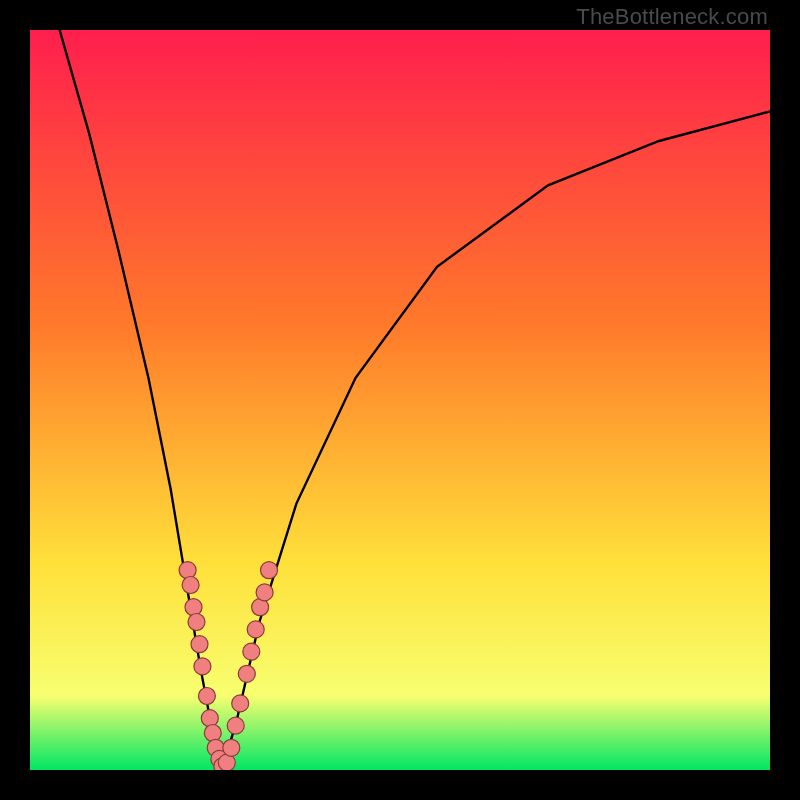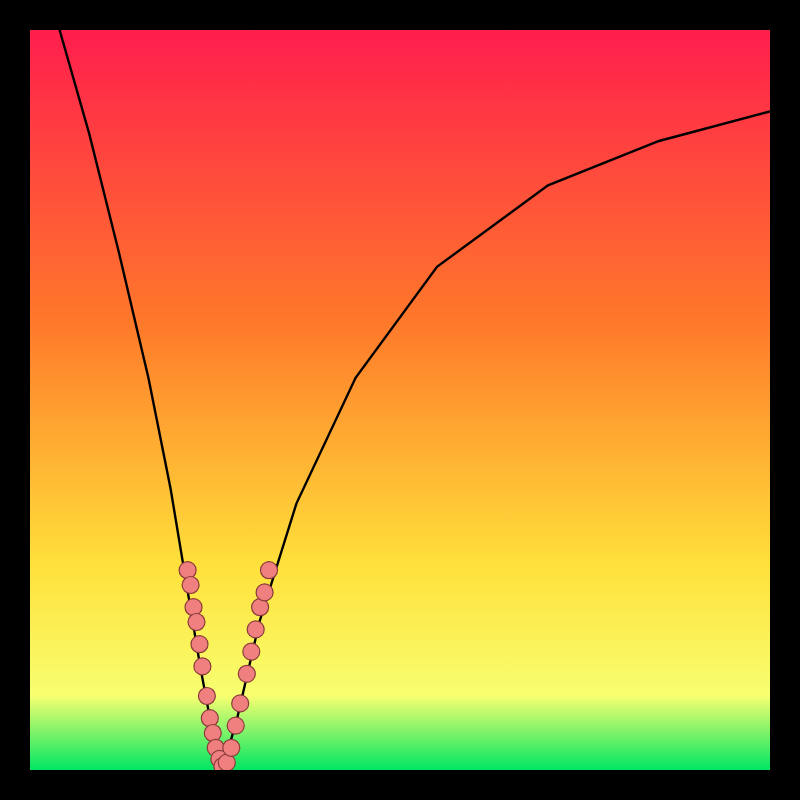--- a/index.html
+++ b/index.html
@@ -43,20 +43,21 @@
     font-size: 22px;
     font-weight: 500;
     letter-spacing: 0.2px;
   }
 </style>
 </head>
 <body>
 
 <div class="frame">
 
+  <div class="watermark">TheBottleneck.com</div>
 
   <div class="plot-area">
     <svg class="gradient" viewBox="0 0 740 740" preserveAspectRatio="none">
       <defs>
         <linearGradient id="bgGrad" x1="0" y1="0" x2="0" y2="1">
           <stop id="g0" offset="0%" stop-color="#ff1e4d"></stop>
           <stop id="g1" offset="40%" stop-color="#ff7a2a"></stop>
           <stop id="g2" offset="72%" stop-color="#ffe03a"></stop>
           <stop id="g3" offset="90%" stop-color="#f7ff70"></stop>
           <stop id="g4" offset="100%" stop-color="#00e663"></stop>

